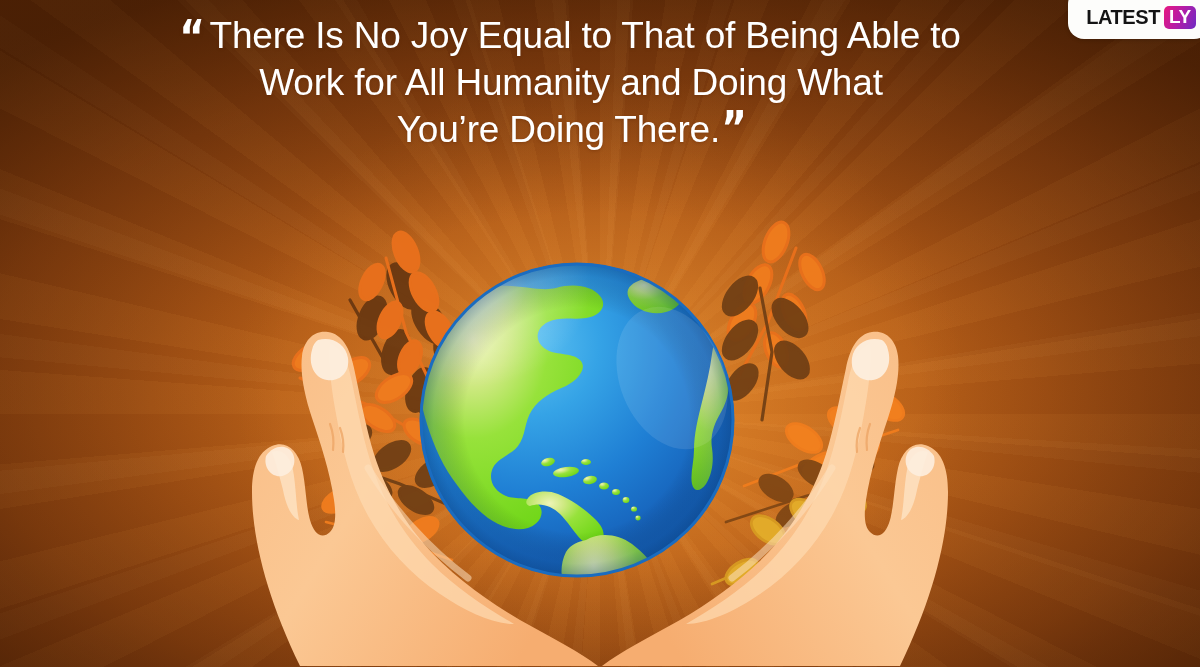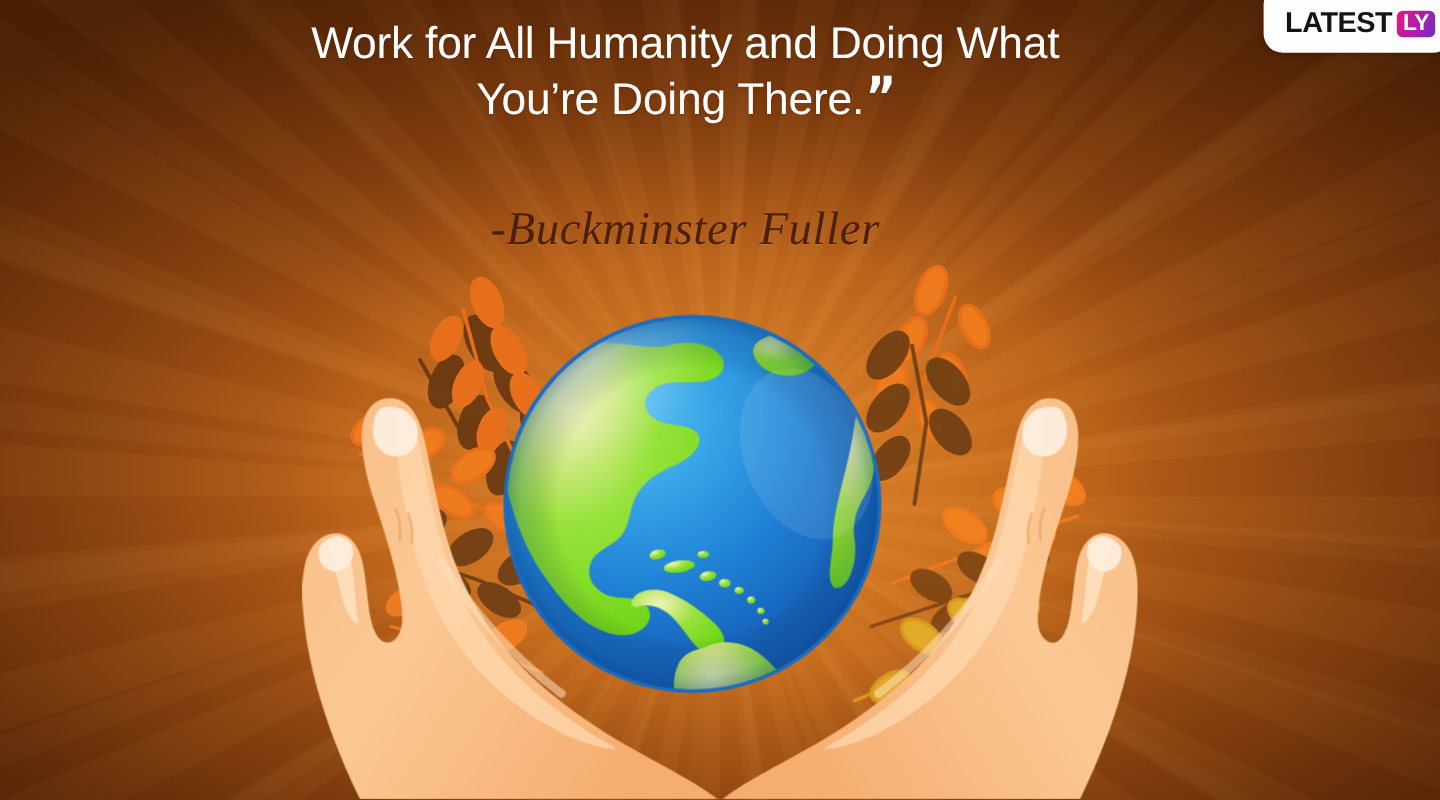--- a/index.html
+++ b/index.html
@@ -136,21 +136,21 @@
     border-radius: 16px;
     padding: 18px 14px 10px 18px;
     display: flex;
     align-items: center;
     gap: 4px;
     box-shadow: 0 1px 4px rgba(0,0,0,0.18);
   }
   .logo-latest {
     color: #141414;
     font-weight: 700;
-    font-size: 24px;
+    font-size: 20px;
     letter-spacing: -0.4px;
     font-family: "Liberation Sans", sans-serif;
   }
   .logo-ly {
     background: linear-gradient(115deg, #e8187f 0%, #b51ca6 48%, #6e2bc4 100%);
     color: #ffffff;
     font-weight: 700;
     font-size: 19px;
     letter-spacing: -0.3px;
     border-radius: 5px;
@@ -500,24 +500,24 @@
         <g stroke="#eda464" stroke-width="2.2" fill="none" opacity="0.75" stroke-linecap="round">
           <path d="M870 424 C 867 432, 866 442, 867 450"></path>
           <path d="M860 428 C 857 436, 856 444, 857 452"></path>
         </g>
         <path d="M832 468 C 808 508, 772 548, 732 578" stroke="#fde0bd" stroke-width="7" fill="none" opacity="0.55" stroke-linecap="round"></path>
       </g>
     </svg>
   </div>
 
   <div class="quote-block">
+    <div class="quote-line"><span class="qmark qmark-open">“</span><span>There Is No Joy Equal to That of Being Able to</span></div>
     <div class="quote-line"><span>Work for All Humanity and Doing What</span></div>
     <div class="quote-line"><span>You’re Doing There.</span><span class="qmark qmark-close">”</span></div>
   </div>
 
-  <div class="attribution">-Buckminster Fuller</div>
 
   <div class="logo">
     <span class="logo-latest">LATEST</span>
     <span class="logo-ly">LY</span>
   </div>
 
 </div>
 
 </body></html>

